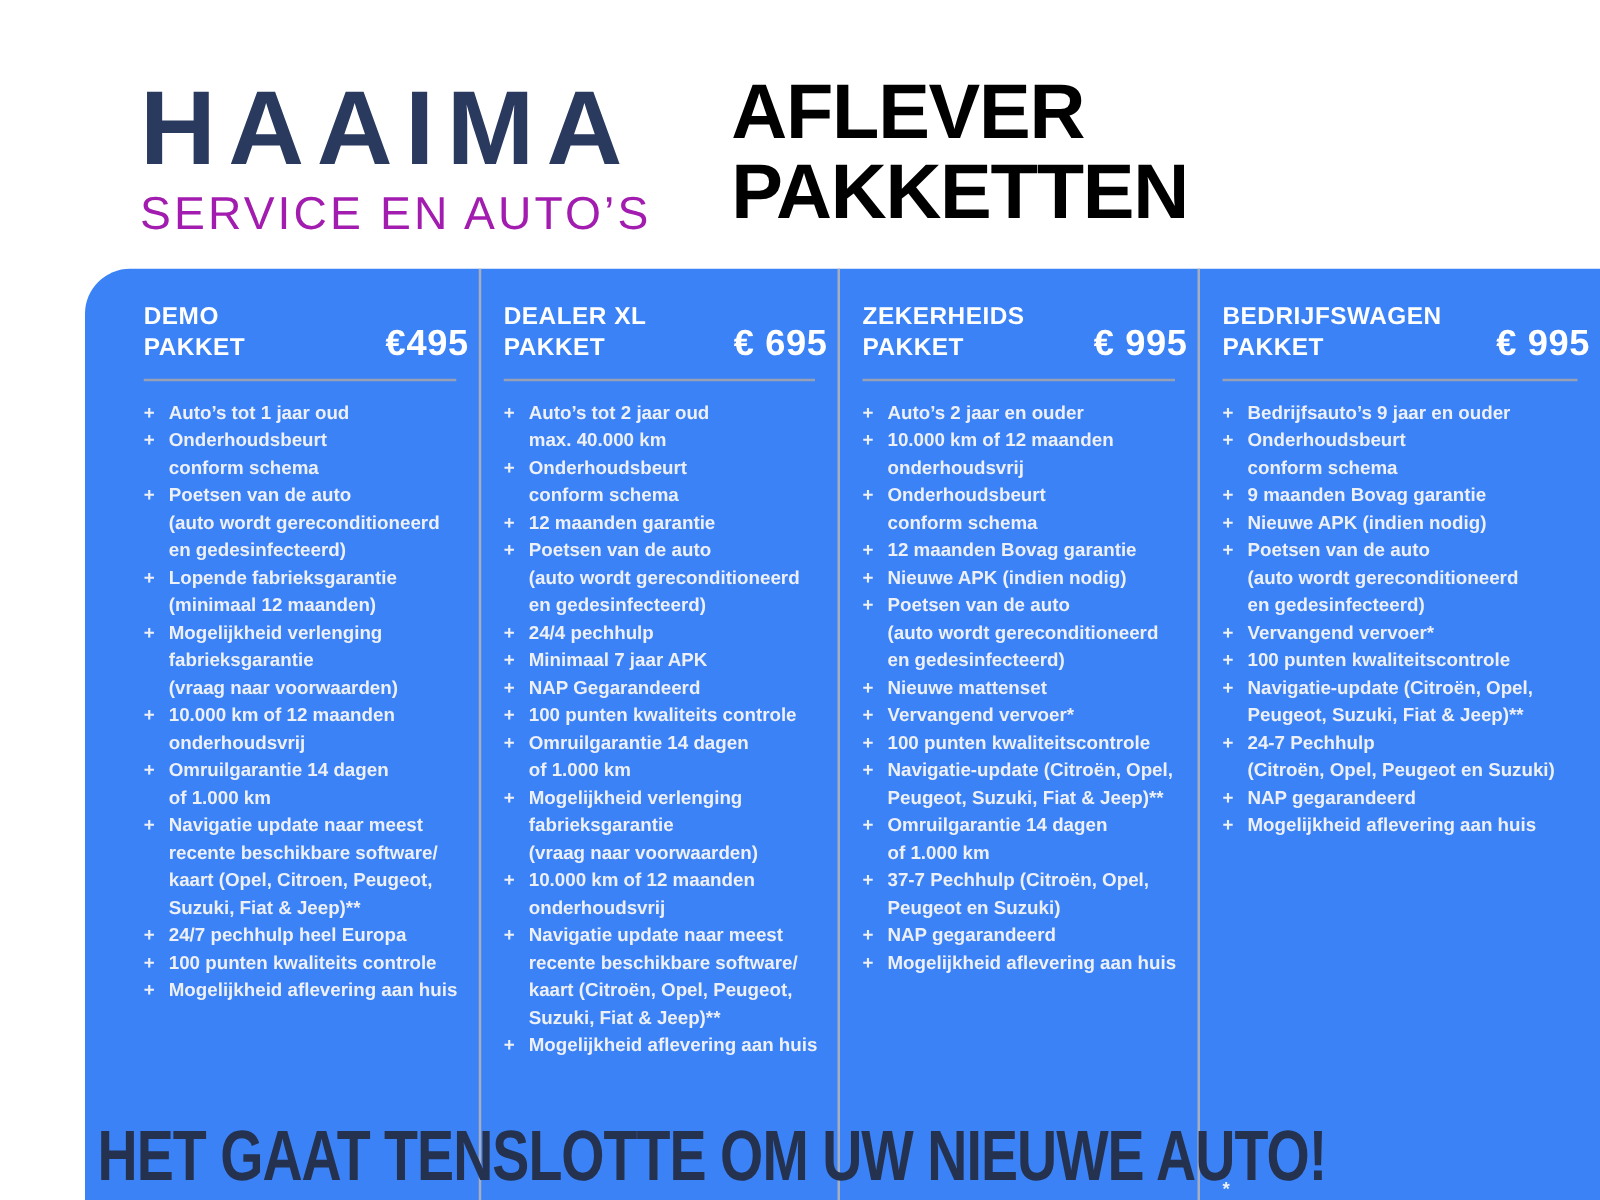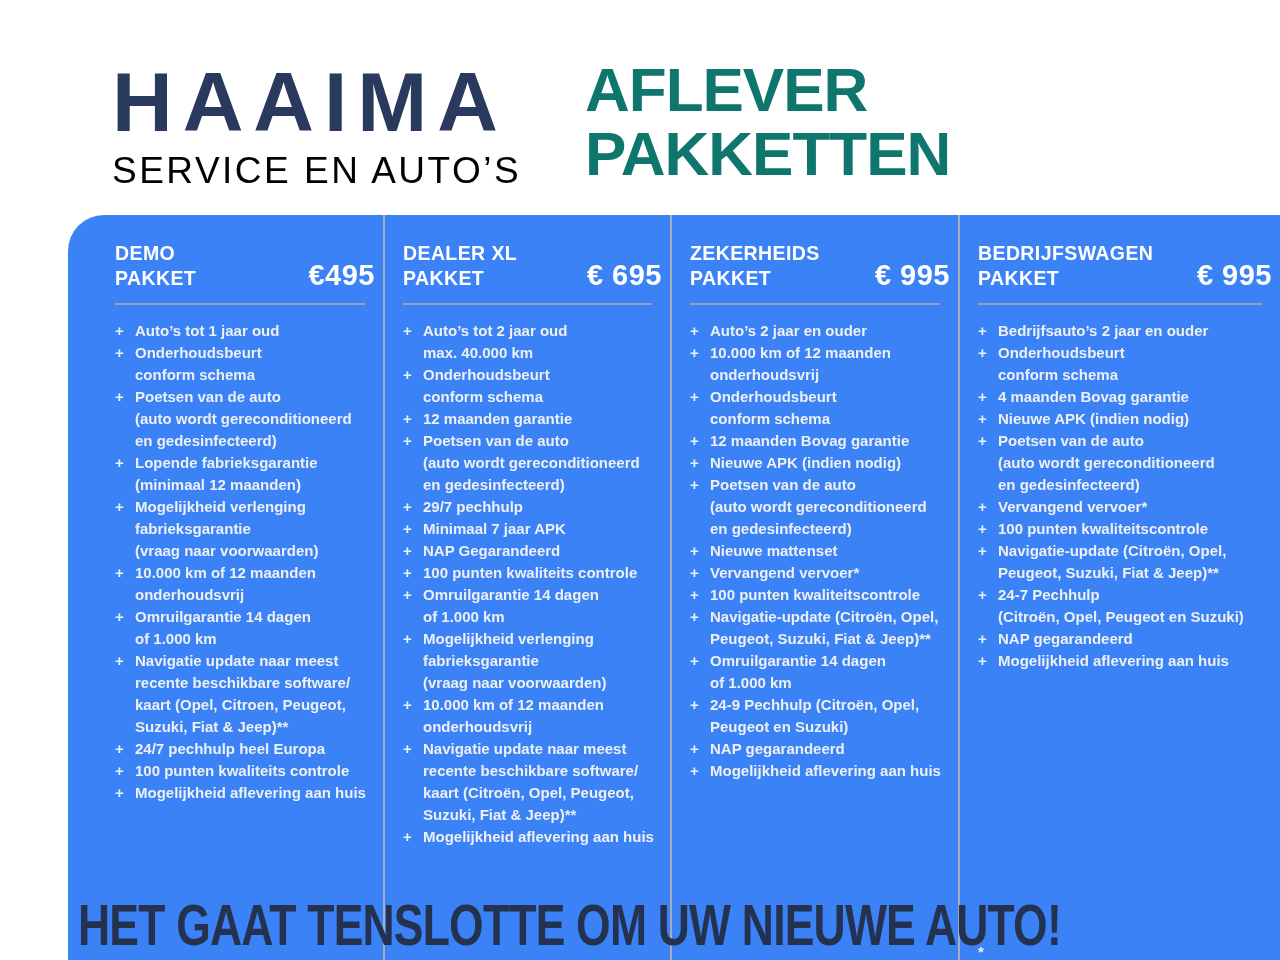--- a/index.html
+++ b/index.html
@@ -6,26 +6,26 @@
   body{
     width:1280px;height:960px;background:#ffffff;overflow:hidden;
     font-family:"Liberation Sans", sans-serif;position:relative;
   }
   .logo{position:absolute;left:112px;top:60px;}
   .logo-title{
     font-size:84px;font-weight:bold;color:#2a3a5e;letter-spacing:10px;
     line-height:1;white-space:nowrap;
   }
   .logo-subtitle{
-    font-size:37px;font-weight:400;color:#000000;letter-spacing:2.5px;
+    font-size:37px;font-weight:400;color:#a21caf;letter-spacing:2.5px;
     margin-top:6px;white-space:nowrap;
   }
   .page-title{
     position:absolute;left:585px;top:58px;margin:0;
-    font-size:62px;font-weight:bold;color:#0f766e;letter-spacing:-1px;
+    font-size:62px;font-weight:bold;color:#000000;letter-spacing:-1px;
     line-height:1.04;white-space:pre-line;
   }
   .panel{
     position:absolute;left:68px;top:215px;width:1212px;height:806px;
     background:#3b82f6;border-radius:36px 0 0 0;
     display:flex;box-sizing:border-box;
   }
   .col{
     box-sizing:border-box;display:flex;flex-direction:column;
     padding:26px 8px 0 18px;color:#edf0f6;
@@ -162,21 +162,21 @@
             <span class="item-text">12 maanden garantie</span>
           </div>
           <div class="item">
             <span class="plus">+</span>
             <span class="item-text">Poetsen van de auto
 (auto wordt gereconditioneerd
 en gedesinfecteerd)</span>
           </div>
           <div class="item">
             <span class="plus">+</span>
-            <span class="item-text">29/7 pechhulp</span>
+            <span class="item-text">24/4 pechhulp</span>
           </div>
           <div class="item">
             <span class="plus">+</span>
             <span class="item-text">Minimaal 7 jaar APK</span>
           </div>
           <div class="item">
             <span class="plus">+</span>
             <span class="item-text">NAP Gegarandeerd</span>
           </div>
           <div class="item">
@@ -266,21 +266,21 @@
             <span class="item-text">Navigatie-update (Citroën, Opel,
 Peugeot, Suzuki, Fiat &amp; Jeep)**</span>
           </div>
           <div class="item">
             <span class="plus">+</span>
             <span class="item-text">Omruilgarantie 14 dagen
 of 1.000 km</span>
           </div>
           <div class="item">
             <span class="plus">+</span>
-            <span class="item-text">24-9 Pechhulp (Citroën, Opel,
+            <span class="item-text">37-7 Pechhulp (Citroën, Opel,
 Peugeot en Suzuki)</span>
           </div>
           <div class="item">
             <span class="plus">+</span>
             <span class="item-text">NAP gegarandeerd</span>
           </div>
           <div class="item">
             <span class="plus">+</span>
             <span class="item-text">Mogelijkheid aflevering aan huis</span>
           </div>
@@ -290,30 +290,30 @@
   <div class="col">
     <div class="pkg-header">
       <div class="pkg-name">BEDRIJFSWAGEN
 PAKKET</div>
       <div class="pkg-price">€ 995</div>
     </div>
     <div class="rule"></div>
     <div class="items">
           <div class="item">
             <span class="plus">+</span>
-            <span class="item-text">Bedrijfsauto’s 2 jaar en ouder</span>
+            <span class="item-text">Bedrijfsauto’s 9 jaar en ouder</span>
           </div>
           <div class="item">
             <span class="plus">+</span>
             <span class="item-text">Onderhoudsbeurt
 conform schema</span>
           </div>
           <div class="item">
             <span class="plus">+</span>
-            <span class="item-text">4 maanden Bovag garantie</span>
+            <span class="item-text">9 maanden Bovag garantie</span>
           </div>
           <div class="item">
             <span class="plus">+</span>
             <span class="item-text">Nieuwe APK (indien nodig)</span>
           </div>
           <div class="item">
             <span class="plus">+</span>
             <span class="item-text">Poetsen van de auto
 (auto wordt gereconditioneerd
 en gedesinfecteerd)</span>

